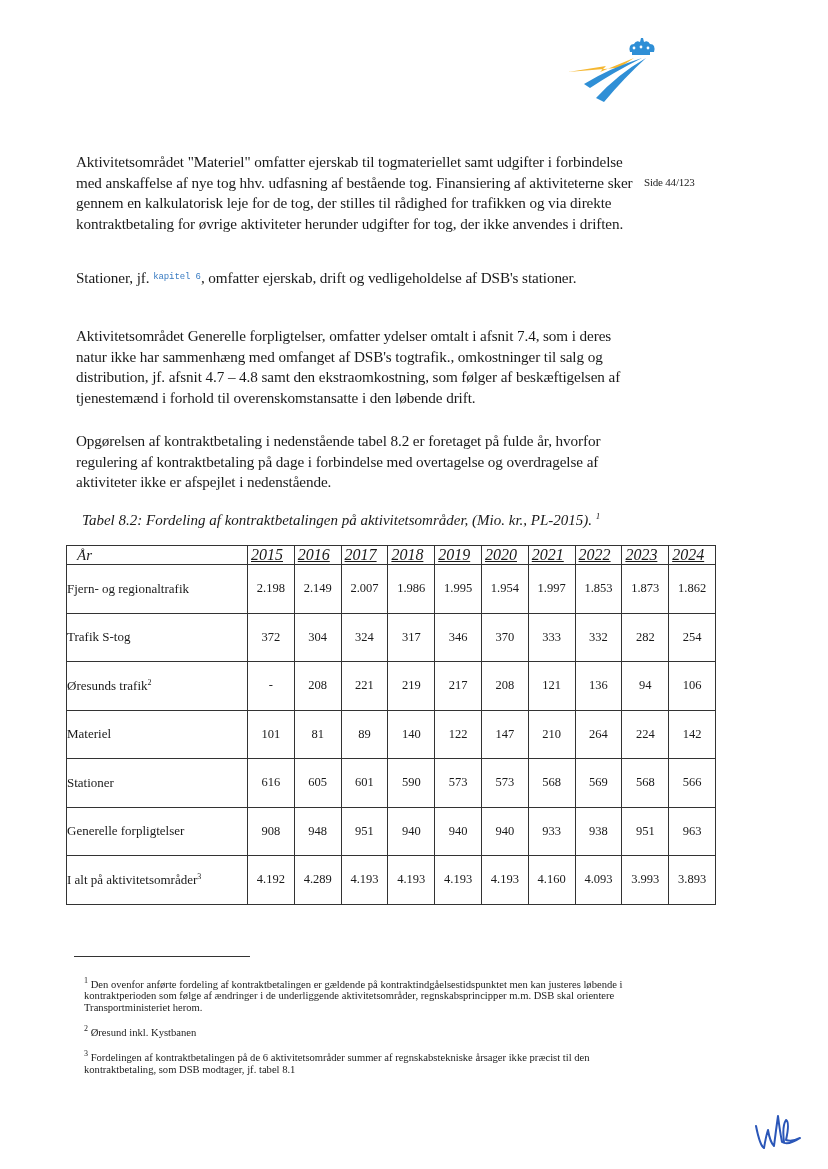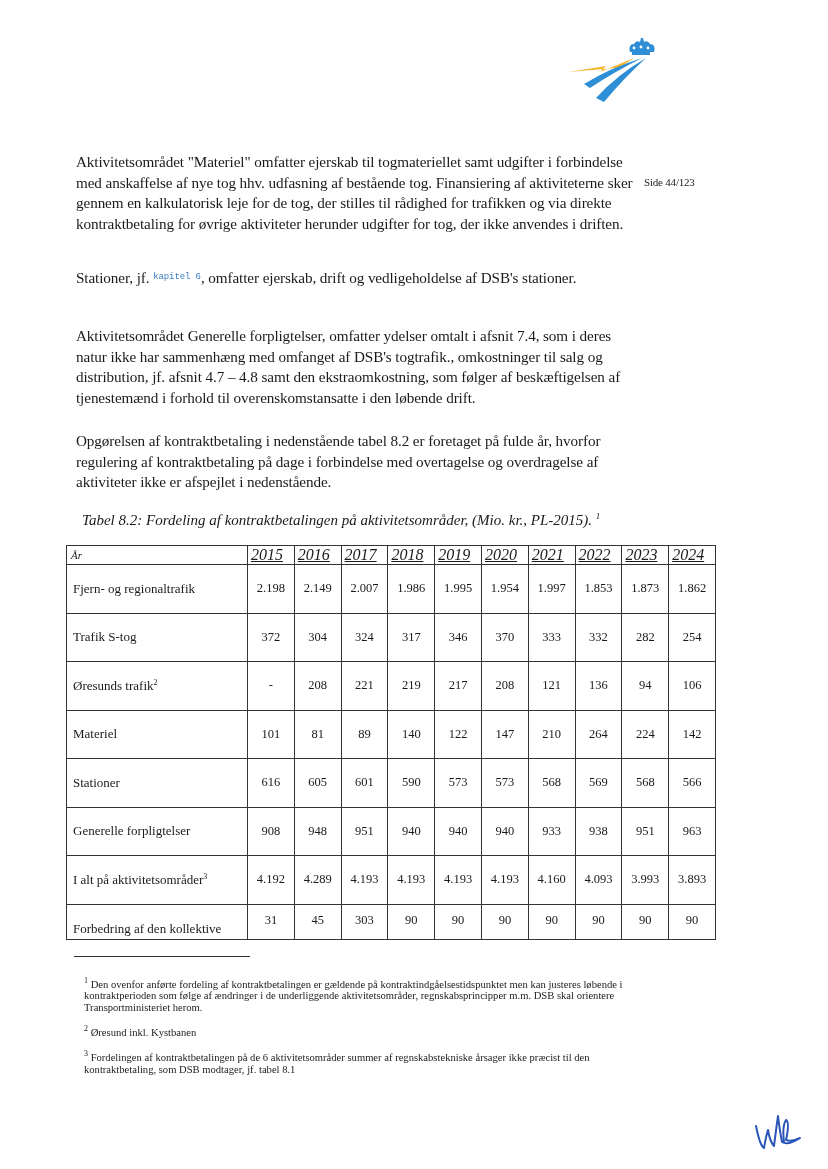--- a/index.html
+++ b/index.html
@@ -16,23 +16,23 @@
   .p4 { top: 431px; }
   .link-ref { color: #3a7cc2; font-size: 9px; vertical-align: 4px; font-family: Liberation Mono, monospace; }
   .caption { position: absolute; left: 74px; top: 507px; width: 600px; font-style: italic;
              font-size: 15px; line-height: 19px; font-family: "Liberation Serif", serif; margin-left: 8px; }
   .caption sup { font-size: 9px; }
   table.data { position: absolute; left: 66px; top: 545px; width: 649px;
                border-collapse: collapse; font-family: "Liberation Serif", serif; table-layout: fixed; }
   table.data td, table.data th { border: 1.3px solid #333; padding: 0; }
   table.data th { font-style: italic; font-weight: normal; font-size: 16px; text-align: left;
                   height: 17px; padding-left: 3px; text-decoration: underline; text-decoration-thickness: 1px; }
-  table.data th.label-head { text-decoration: none; font-size: 11px; padding-left: 4px; }
+  table.data th.label-head { text-decoration: none; font-size: 15px; padding-left: 10px; }
   table.data td { font-size: 12.5px; text-align: center; }
-  table.data td.rowlabel { text-align: left; padding-left: 6px; font-size: 13px; }
+  table.data td.rowlabel { text-align: left; font-size: 13px; }
   table.data tr.row { height: 48.5px; }
   table.data tr.row-last td { height: 32px; vertical-align: bottom; padding-bottom: 2px; }
   table.data tr.row-last td.num { vertical-align: middle; }
   col.c0 { width: 181px; }
   col.cy { width: 46.8px; }
   .footnote-rule { position: absolute; left: 74px; top: 956px; width: 176px; height: 0;
                    border-top: 1.5px solid #333; }
   .footnotes { position: absolute; left: 74px; top: 965px; width: 560px; font-size: 10.6px;
                line-height: 11.6px; font-family: "Liberation Serif", serif; color: #222; }
   .footnotes p { margin: 10px; }
@@ -189,33 +189,20 @@
         <td class="num">4.289</td>
         <td class="num">4.193</td>
         <td class="num">4.193</td>
         <td class="num">4.193</td>
         <td class="num">4.193</td>
         <td class="num">4.160</td>
         <td class="num">4.093</td>
         <td class="num">3.993</td>
         <td class="num">3.893</td>
       </tr>
-      <tr class="row-last">
-        <td class="rowlabel"><span>Forbedring af den kollektive</span></td>
-        <td class="num">31</td>
-        <td class="num">45</td>
-        <td class="num">303</td>
-        <td class="num">90</td>
-        <td class="num">90</td>
-        <td class="num">90</td>
-        <td class="num">90</td>
-        <td class="num">90</td>
-        <td class="num">90</td>
-        <td class="num">90</td>
-      </tr>
     </tbody>
 </table>
 
 <div class="footnote-rule"></div>
 
 <div class="footnotes" id="footnotes">
     <p><sup style="font-size: 8px;">1</sup> <span>Den ovenfor anførte fordeling af kontraktbetalingen er gældende på kontraktindgåelsestidspunktet men kan justeres løbende i kontraktperioden som følge af ændringer i de underliggende aktivitetsområder, regnskabsprincipper m.m. DSB skal orientere Transportministeriet herom.</span></p>
     <p><sup style="font-size: 8px;">2</sup> <span>Øresund inkl. Kystbanen</span></p>
     <p class="fn3"><sup style="font-size: 8px;">3</sup> <span>Fordelingen af kontraktbetalingen på de 6 aktivitetsområder summer af regnskabstekniske årsager ikke præcist til den kontraktbetaling, som DSB modtager, jf. tabel 8.1</span></p>
   </div>

